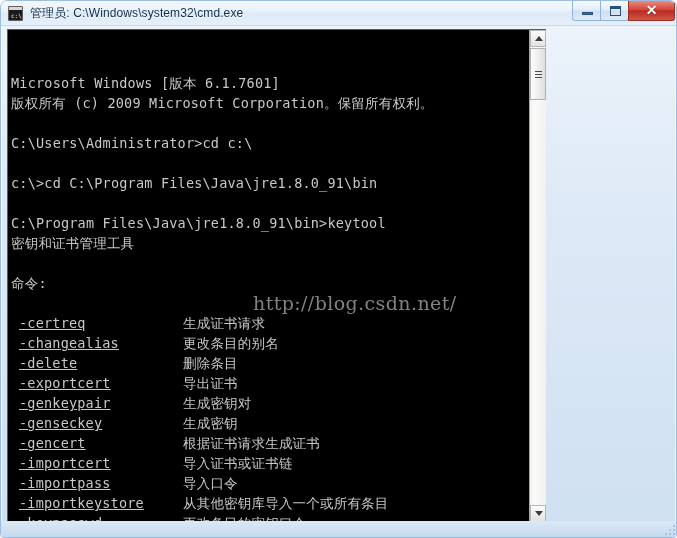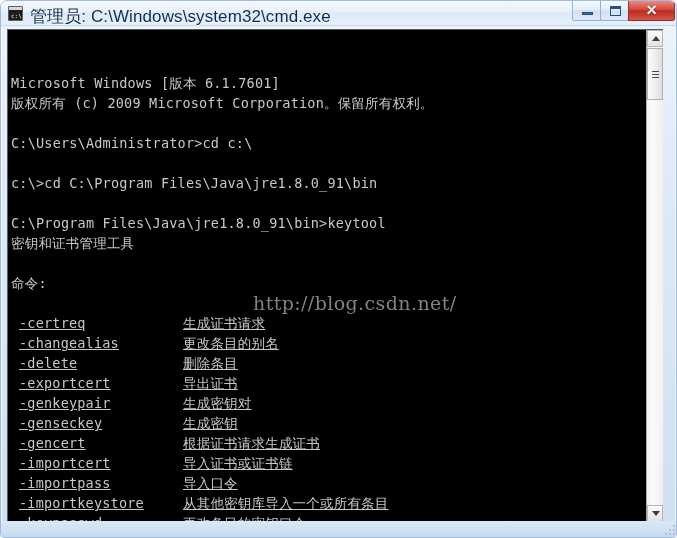--- a/index.html
+++ b/index.html
@@ -58,21 +58,21 @@
     position: absolute;
     left: 2px; top: 6px;
     font-family: "DejaVu Sans Mono", monospace;
     font-size: 6px;
     color: #e8e8e8;
     line-height: 6px;
   }
   .title-text {
     position: absolute;
     left: 29px; top: 4px;
-    font-size: 17px;
+    font-size: 12px;
     color: #0d2b4a;
     white-space: nowrap;
     letter-spacing: 0.1px;
     text-shadow: 0 1px 0 rgba(255,255,255,0.9);
   }
 
   
   .win-btns {
     position: absolute;
     right: 3px; top: 0px;
@@ -134,21 +134,21 @@
     text-shadow: 0 1px 1px rgba(0,0,0,0.45);
     font-family: "Liberation Serif", serif;
     padding-bottom: 1px;
     box-sizing: border-box;
   }
 
   
   .client {
     position: absolute;
     left: 6px; top: 28px;
-    width: 656px;
+    width: 539px;
     height: 494px;
     background: #000000;
     box-sizing: border-box;
     border: 1px solid #5b5b5b;
     border-right: none;
     overflow: hidden;
   }
   .console {
     position: absolute;
     left: 0; top: 0;
@@ -173,21 +173,21 @@
   .term .line { height: 20px; }
   .term .blank { height: 20px; }
   .cmd-row { display: block; height: 20px; }
   .cmd-row .opt {
     display: inline-block;
     width: 172px;
     padding-left: 8px;
     box-sizing: border-box;
     text-decoration: underline;
   }
-  .cmd-row .desc { display: inline-block; text-decoration: underline; }
+  .cmd-row .desc { display: inline-block; }
 
   
   .watermark {
     position: absolute;
     left: 245px;
     top: 262px;
     font-family: "DejaVu Serif", "Liberation Serif", serif;
     font-size: 19px;
     color: #8e8e8e;
     white-space: nowrap;

